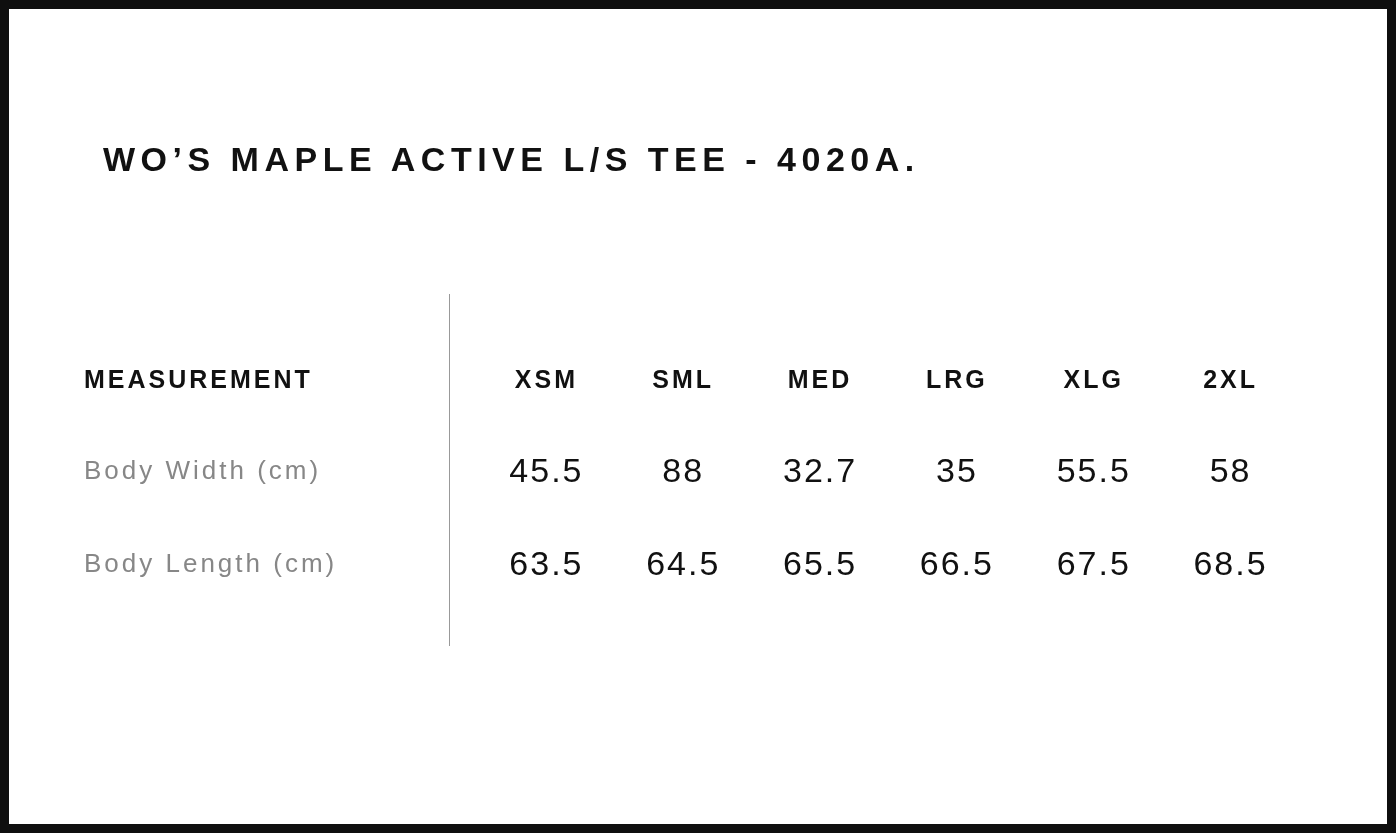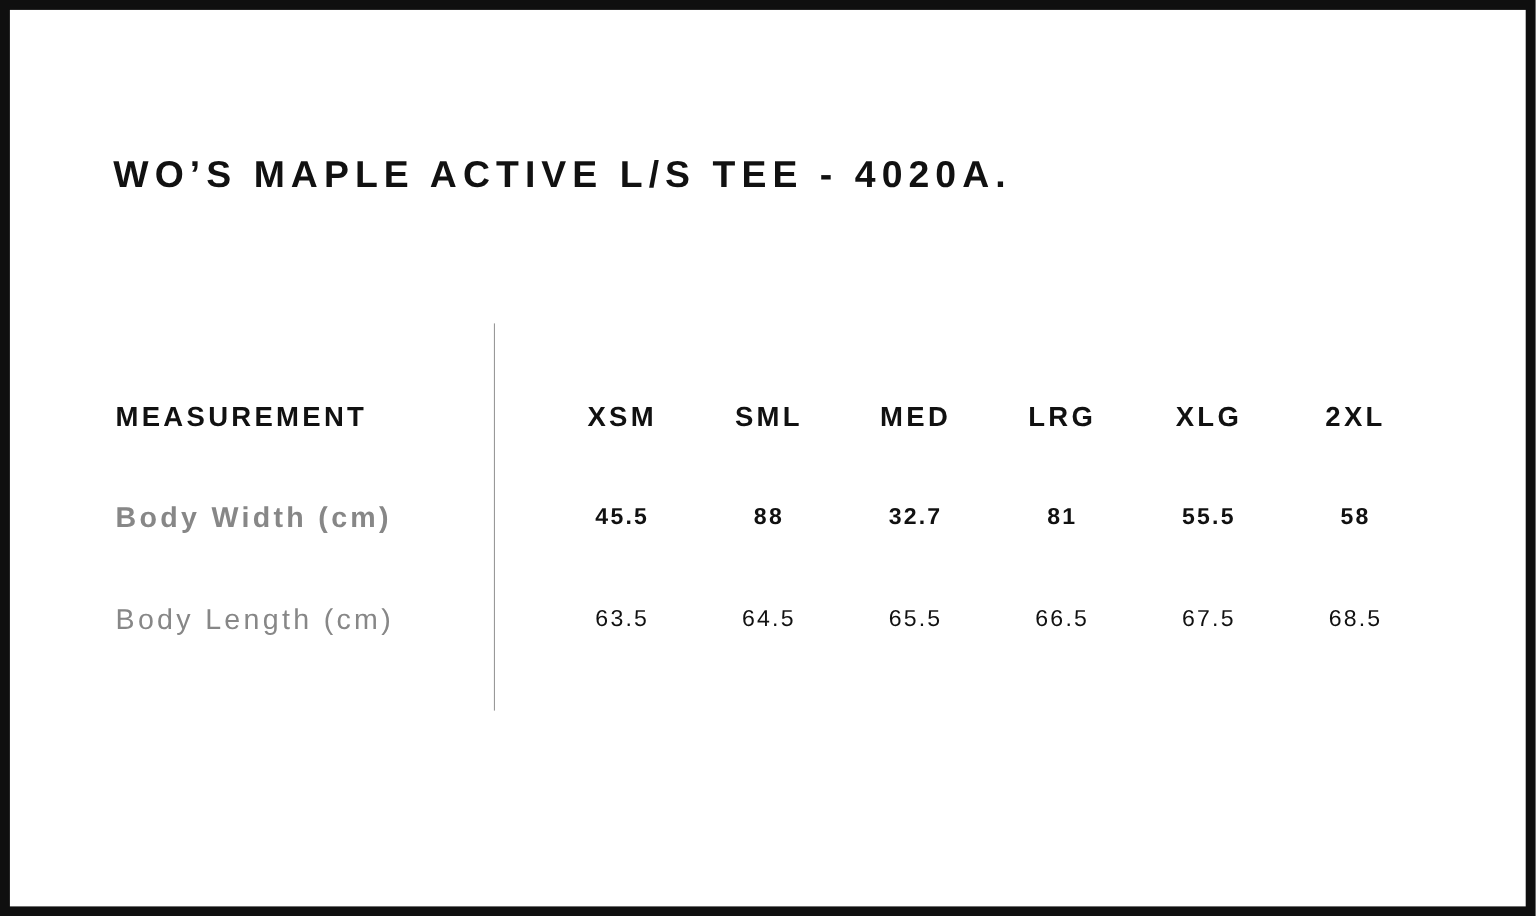--- a/index.html
+++ b/index.html
@@ -46,27 +46,27 @@
     width: 1px;
     height: 352px;
     background: var(--divider-gray);
   }
   .row {
     position: absolute;
     left: 0;
     right: 0;
     display: flex;
     align-items: flex-start;
-    padding-left: 96px;
+    padding-left: 75px;
     padding-right: 88px;
     height: 34px;
     line-height: 34px;
   }
   .header-row { top: 353px; }
-  .row-1 { top: 444px; font-weight: bold; }
+  .row-1 { top: 444px; }
   .row-2 { top: 537px; }
   .label-cell {
     width: 394px;
     flex: 0 0 394px;
     font-size: 26px;
     letter-spacing: 3px;
     color: var(--text-muted);
     white-space: nowrap;
   }
   .label-cell.header {
@@ -75,21 +75,21 @@
     letter-spacing: 3px;
     color: var(--text-primary);
   }
   .cells {
     flex: 1 1 auto;
     display: flex;
   }
   .cell {
     flex: 1 1 0;
     text-align: center;
-    font-size: 21px;
+    font-size: 34px;
     letter-spacing: 2px;
     color: var(--text-primary);
     white-space: nowrap;
   }
   .cell.header {
     font-size: 25px;
     font-weight: bold;
     letter-spacing: 3px;
   }
   .footnote {
@@ -126,21 +126,21 @@
         <div class="cell header">2XL</div>
       </div>
     </div>
 
     <div class="row row-1">
       <div class="label-cell">Body Width (cm)</div>
       <div class="cells">
         <div class="cell">45.5</div>
         <div class="cell">88</div>
         <div class="cell">32.7</div>
-        <div class="cell">81</div>
+        <div class="cell">35</div>
         <div class="cell">55.5</div>
         <div class="cell">58</div>
       </div>
     </div>
 
     <div class="row row-2">
       <div class="label-cell">Body Length (cm)</div>
       <div class="cells">
         <div class="cell">63.5</div>
         <div class="cell">64.5</div>

